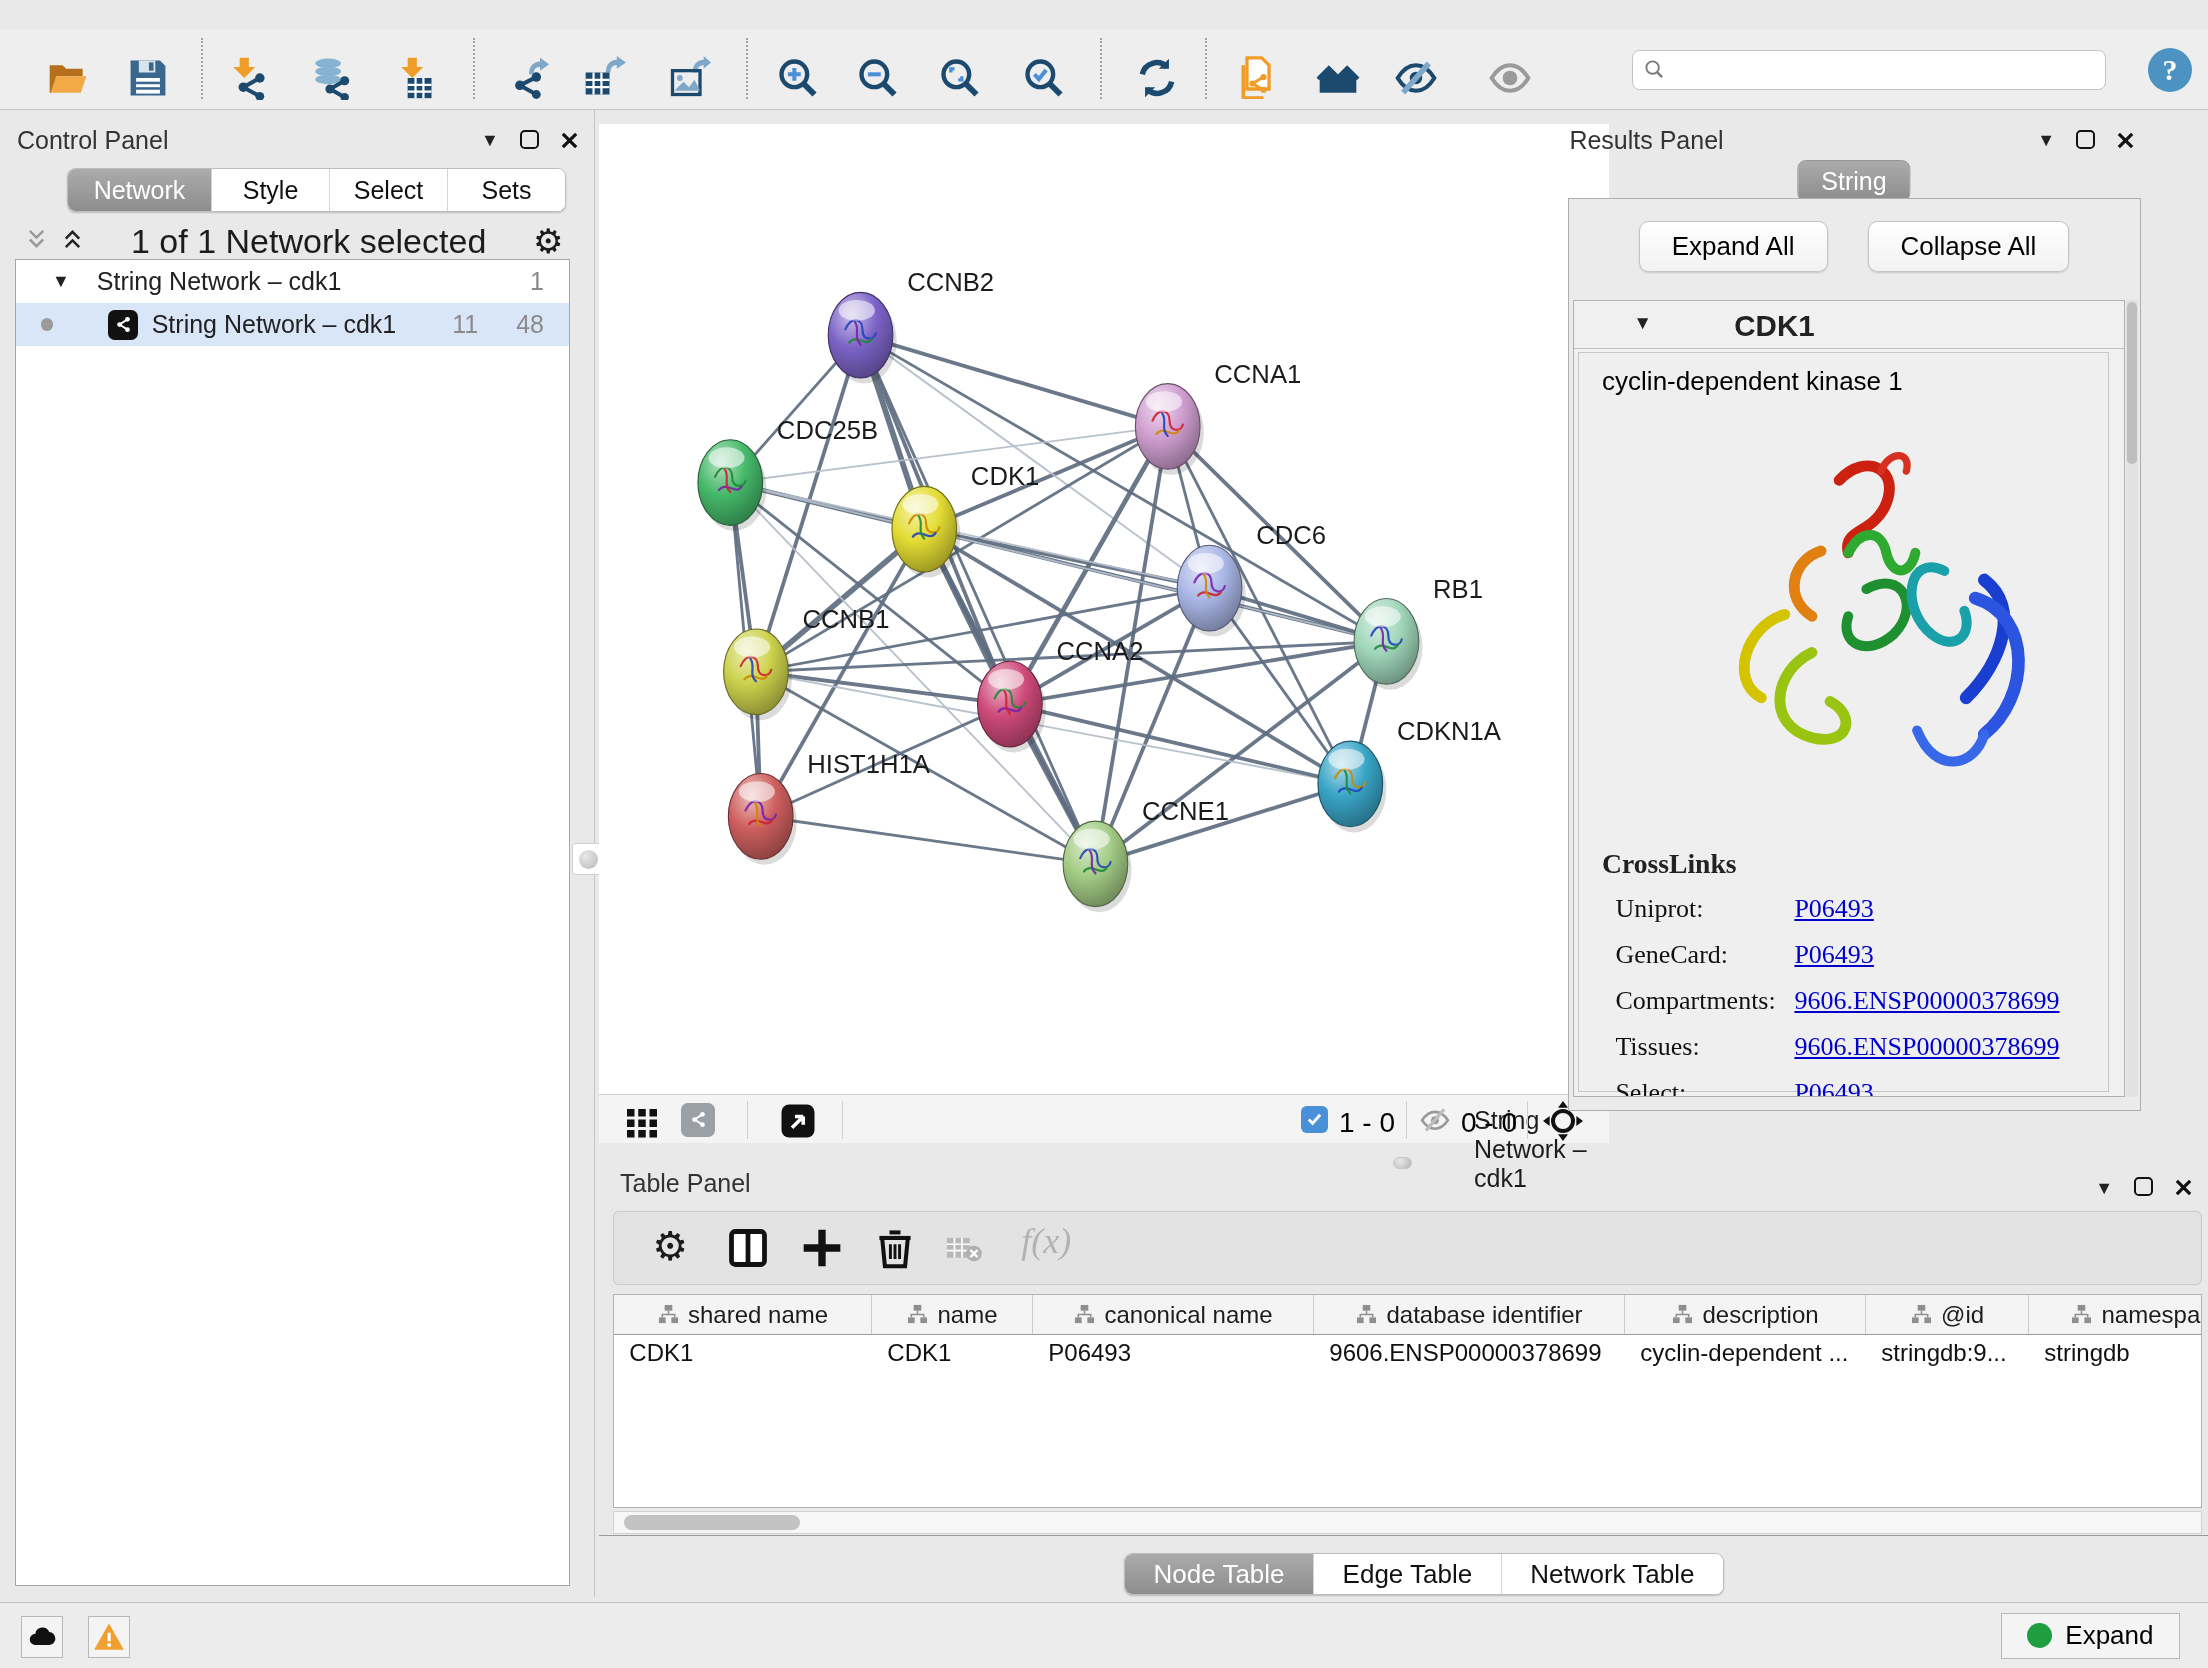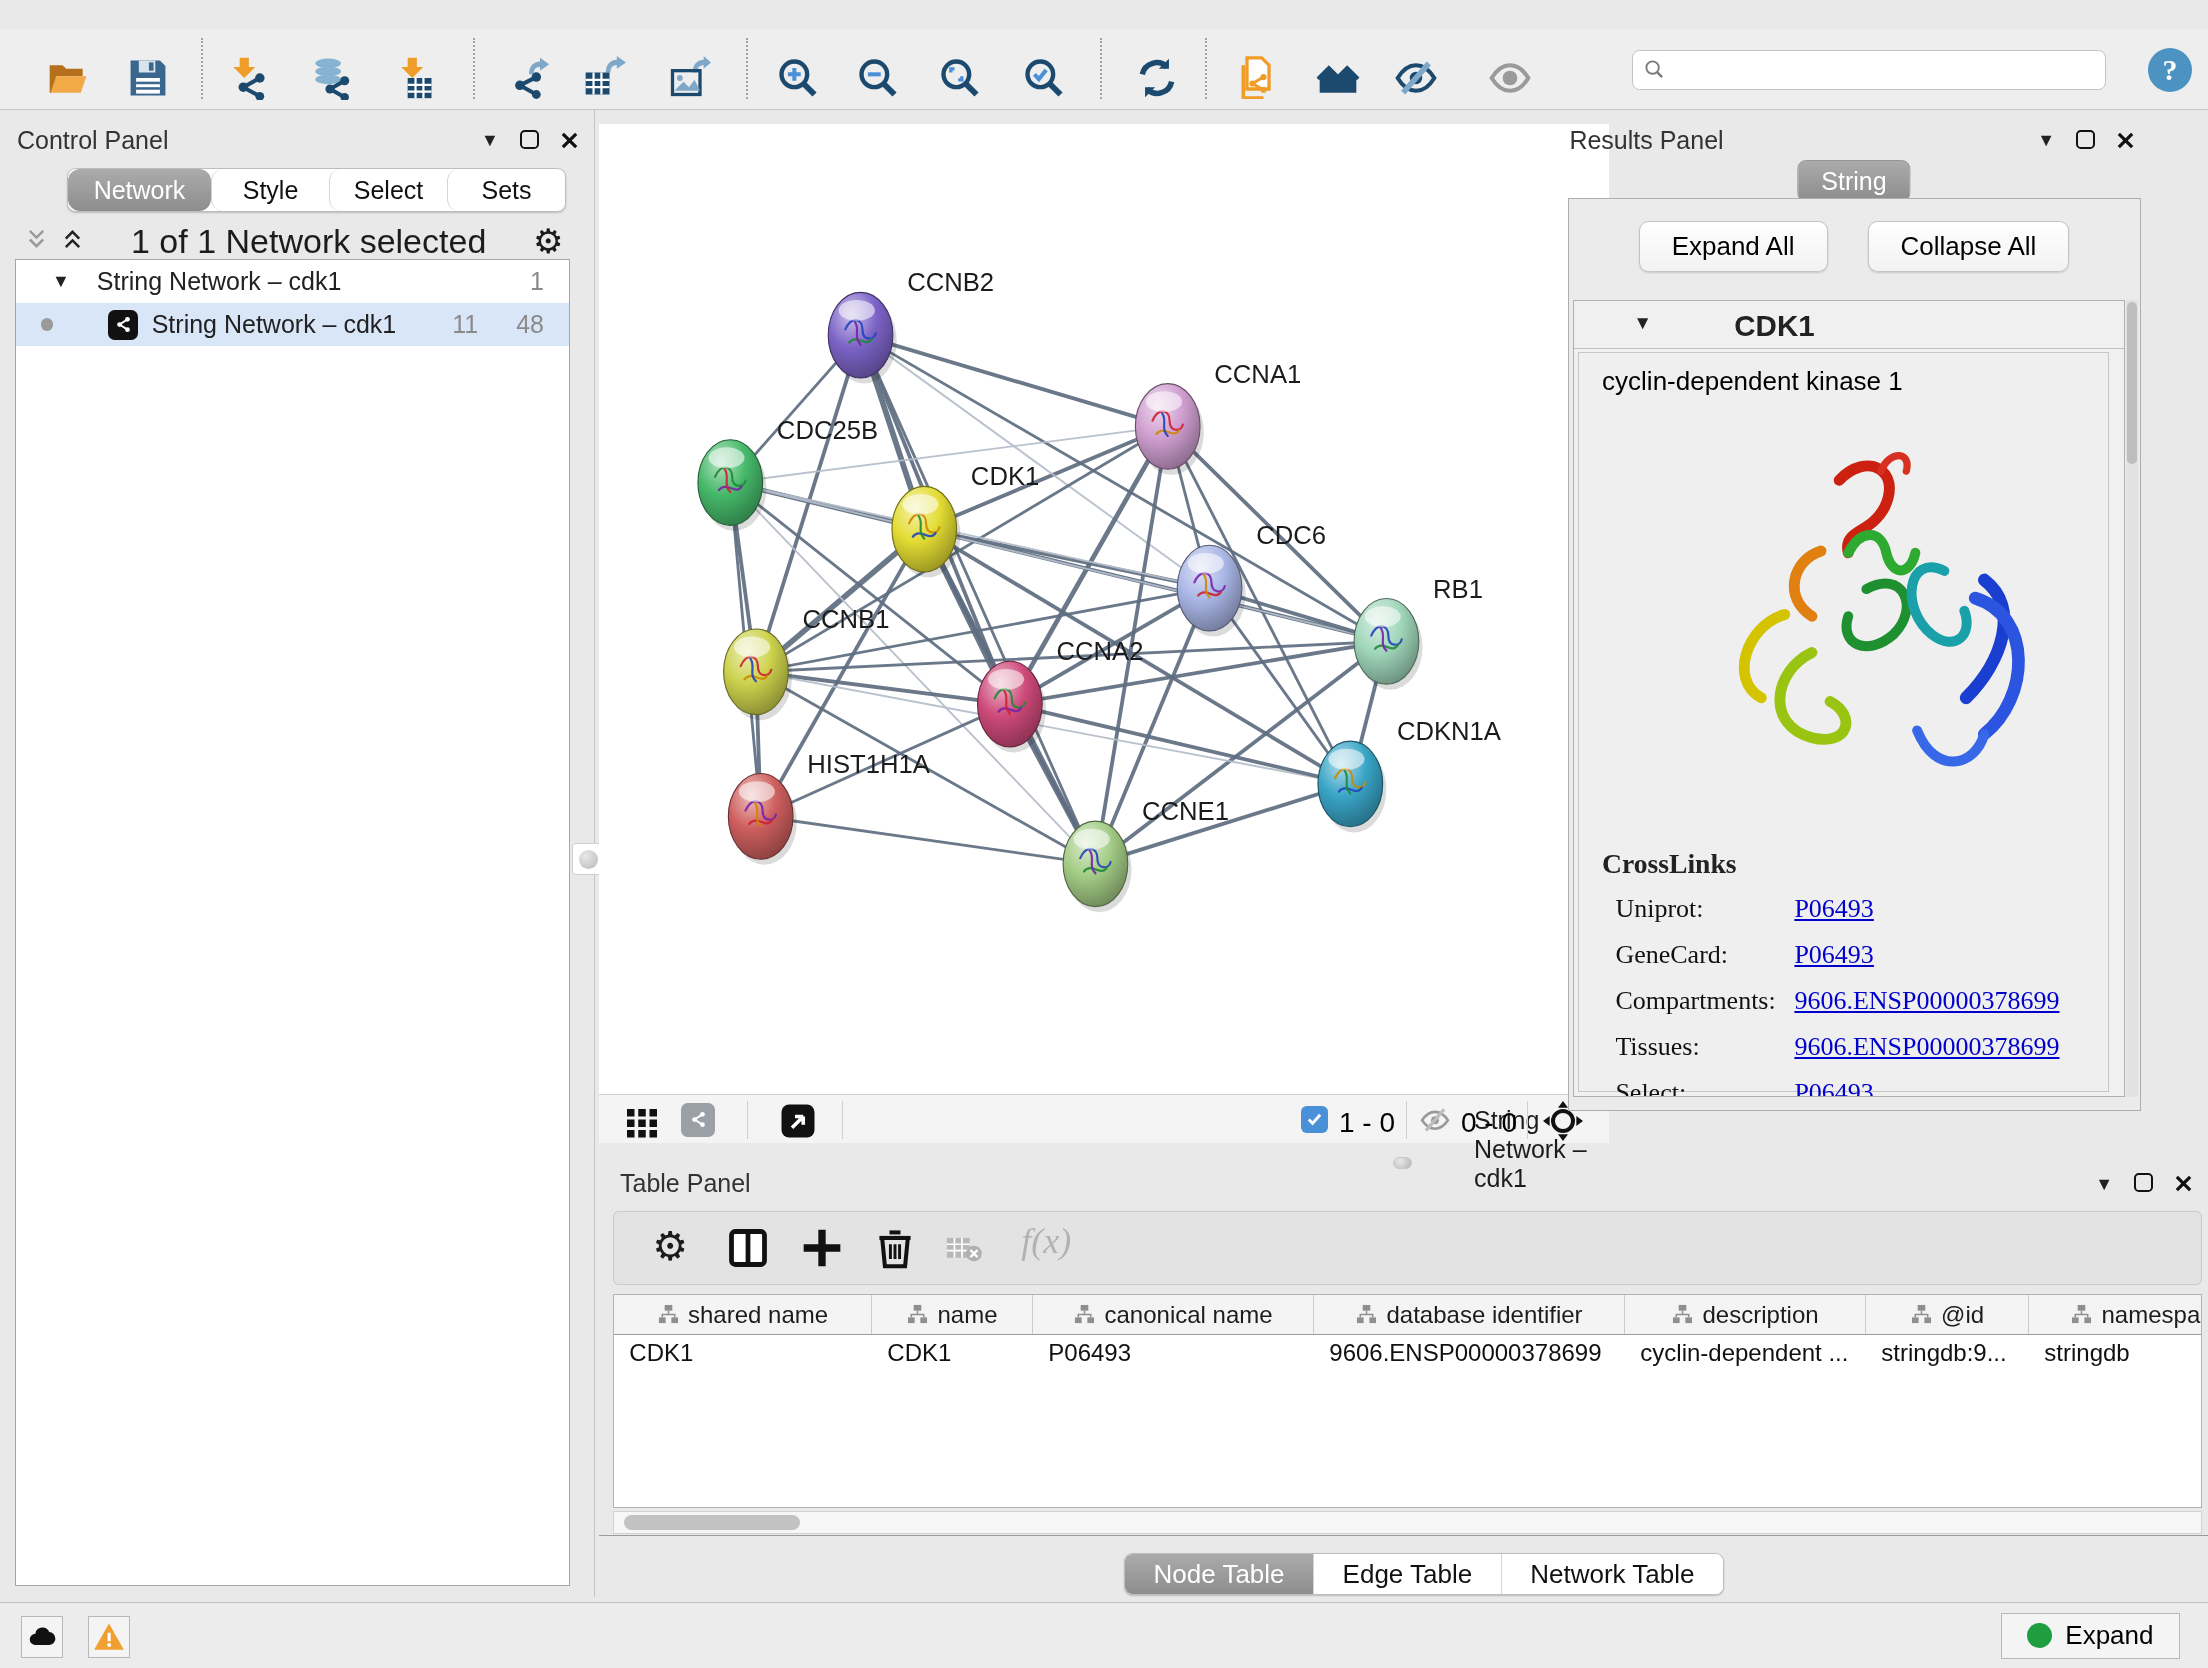--- a/index.html
+++ b/index.html
@@ -43,21 +43,21 @@
   #control-panel { position:absolute; left:0; top:109px; width:592px; height:1503px; }
   #cp-header { position:absolute; left:17px; top:17px; right:13.3px; display:flex; align-items:center; }
   #cp-header .panel-title { flex:1; }
   .seg { display:inline-flex; border-radius:8.6px; overflow:hidden; border:1px solid #bdbdbd;
          background:#fff; box-shadow:0 1px 1.9px rgba(0,0,0,.2); }
   .seg .sgb { border:none; background:#fff; font-size:25px; font-family:"Liberation Sans",sans-serif;
          color:#111; height:42px; border-left:1px solid #d4d4d4; }
   .seg .sgb:first-child { border-left:none; }
   .seg .sgb.sel { background:linear-gradient(#ababab,#8d8d8d); color:#fff; }
   #cp-tabs { position:absolute; left:67px; top:59px; }
-  #cp-tabs .sgb { width:118px;border-radius:12px; }
+  #cp-tabs .sgb { width:118px; }
   #cp-tabs .sgb:first-child { width:143px; }
   #cp-status { position:absolute; left:25px; top:112px; right:28.5px; height:40px;
          display:flex; align-items:center; }
   #cp-status .stat-text { flex:1; text-align:center; font-size:34px; color:#1c1c1c; }
   .gear { font-size:34px; color:#1b1b1b; line-height:1; background:none; border:none; }
   #cp-list { position:absolute; left:15px; top:150px; width:555px; height:1327px;
          background:#fff; border:1px solid #a6a6a6; }
   .tree-row { position:relative; height:43px; display:flex; align-items:center; font-size:25px; }
   .tree-row.selected { background:#d9e6f7; }
   .tree-count { color:#8a8a8a; }
@@ -113,21 +113,21 @@
   .cl-row { display:flex; margin-bottom:16px; }
   .cl-label { width:179px; font-family:"Liberation Serif",serif; font-size:26px; color:#111;
          margin-left:13.3px; }
   .cl-link { font-family:"Liberation Serif",serif; font-size:26px; color:#0000cc;
          text-decoration:underline; }
   #rp-scroll { position:absolute; right:1.9px; top:101px; width:11.4px; height:797px; background:#e2e2e2; }
   #rp-thumb { position:absolute; left:1px; top:1.9px; width:9.5px; height:162px; background:#bdbdbd;
          border-radius:4.8px; }
   
   #table-panel { position:absolute; left:599px; top:1156px; width:1609px; height:380px; }
-  #tp-header { position:absolute; left:21px; top:13.3px; right:15px; display:flex; align-items:center;gap:28px; }
+  #tp-header { position:absolute; left:21px; top:13.3px; right:15px; display:flex; align-items:flex-end;gap:28px; }
   #tp-header .panel-title { flex:1; }
   #tp-toolbar { position:absolute; left:14.3px; top:55px; width:1589px; height:74px;
          background:#e3e3e3; border:1px solid #c9c9c9; border-radius:5.7px; }
   #tp-toolbar .tb { position:absolute; top:14.3px; background:none; border:none; padding:0; }
   #tp-toolbar .fx { font-family:"Liberation Serif",serif; font-style:italic; font-size:36px;
          color:#b2b2b2; top:7.6px; }
   #tp-table { position:absolute; left:14.3px; top:138px; width:1589px; height:214px;
          background:#fff; border:1px solid #b2b2b2; overflow:hidden; }
   #tp-cols { display:flex; height:40px; background:#f4f4f4; border-bottom:1.9px solid #9c9c9c; }
   .th { display:flex; align-items:center; justify-content:center; gap:9.5px;

